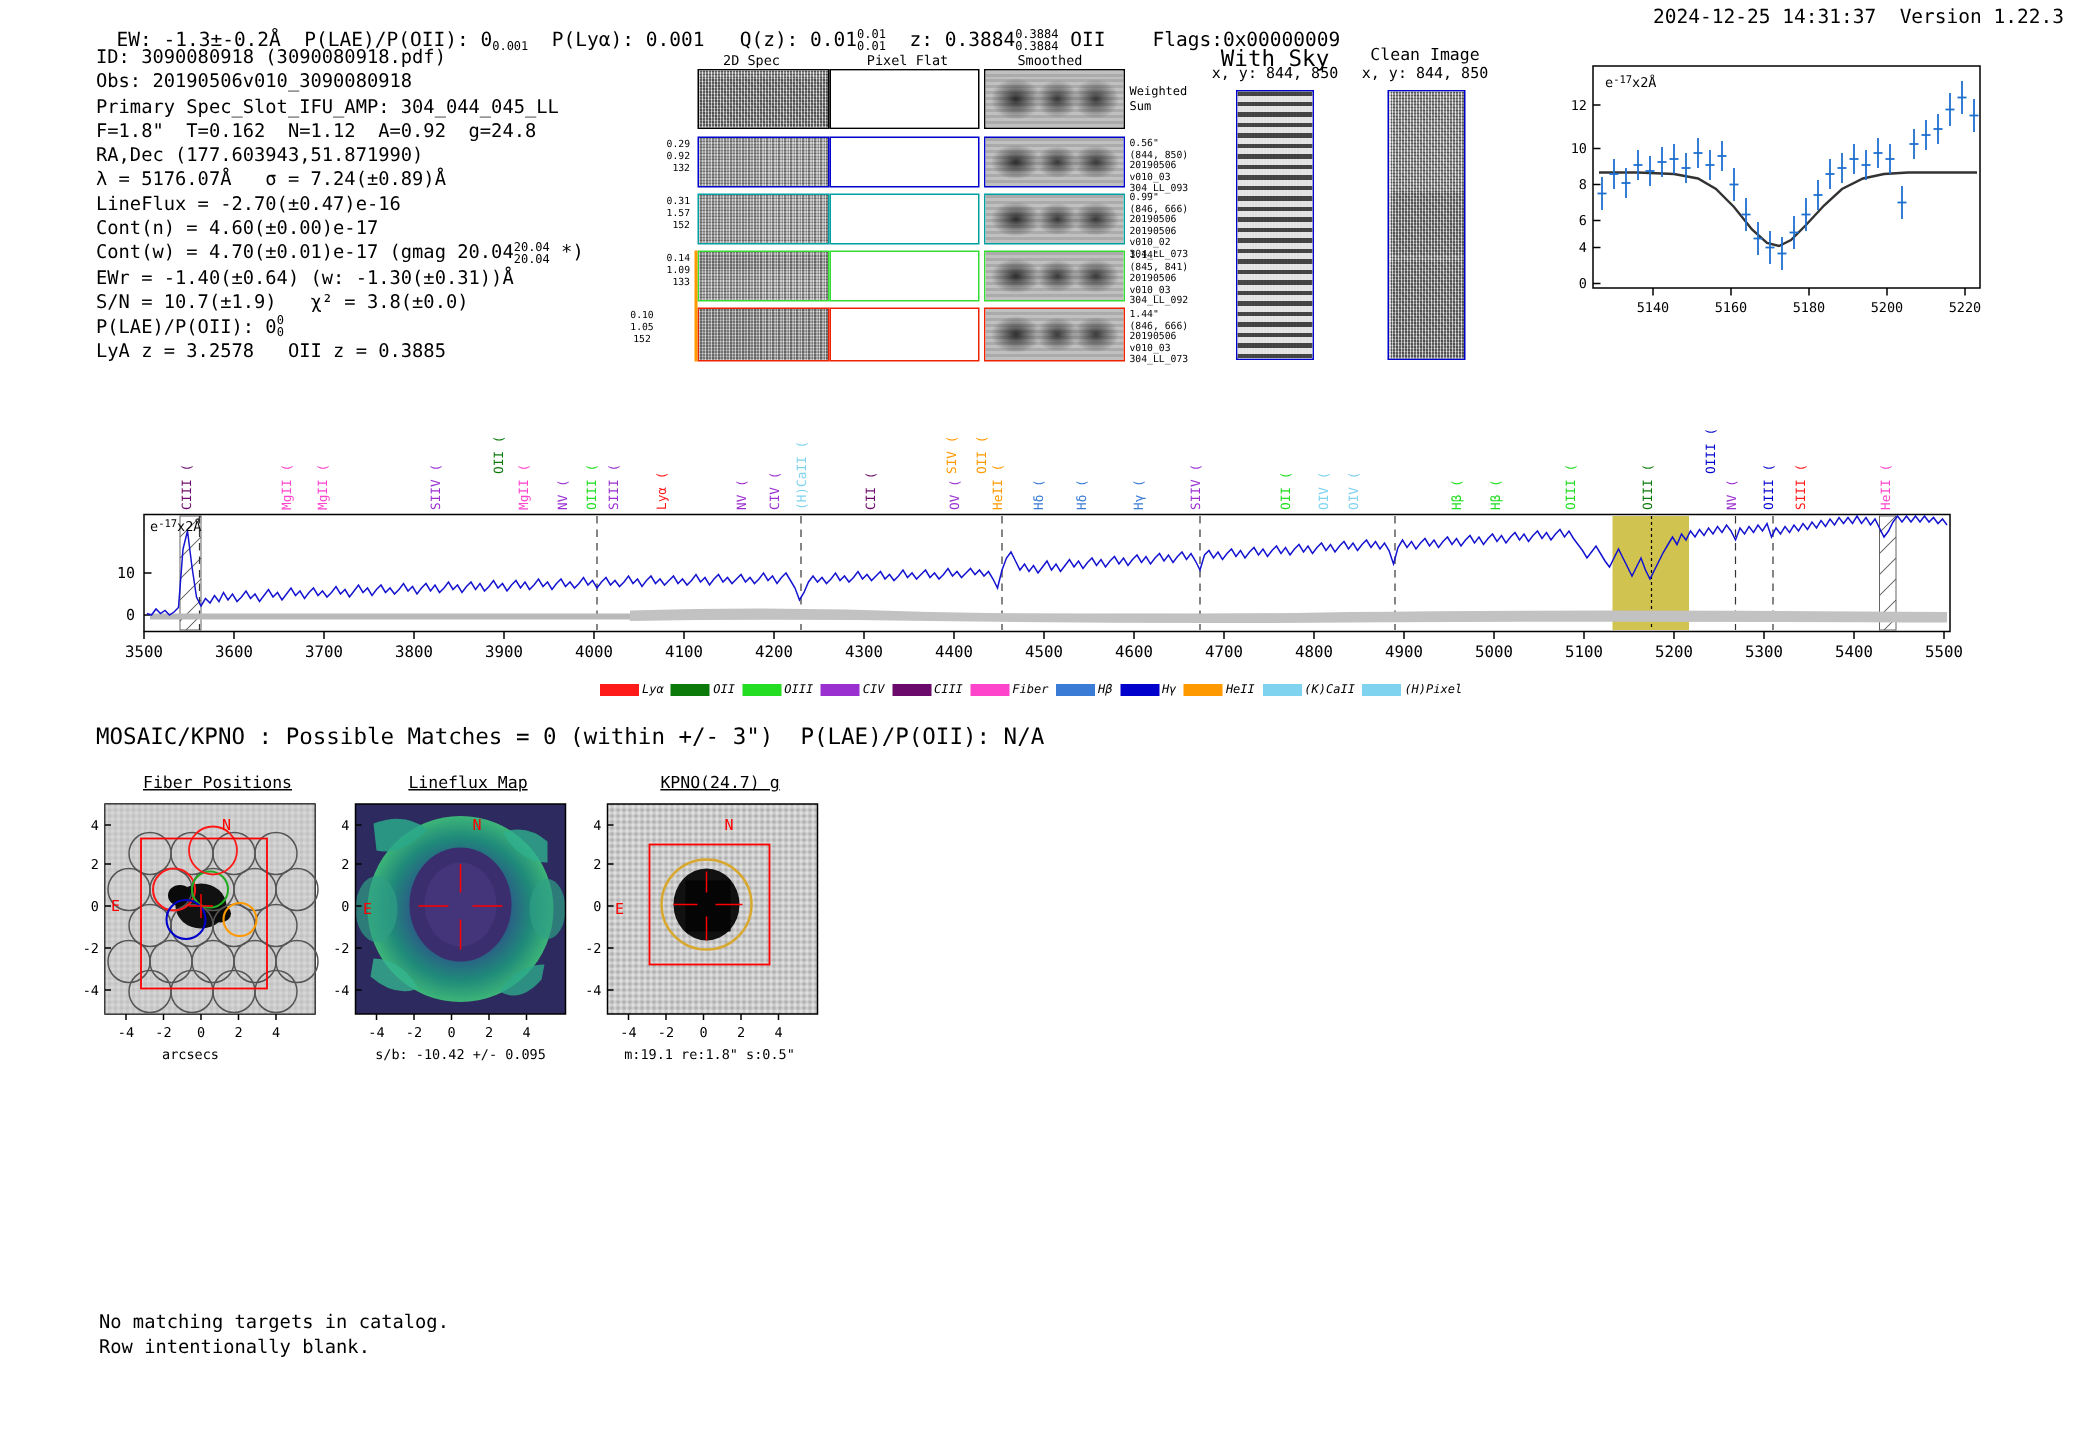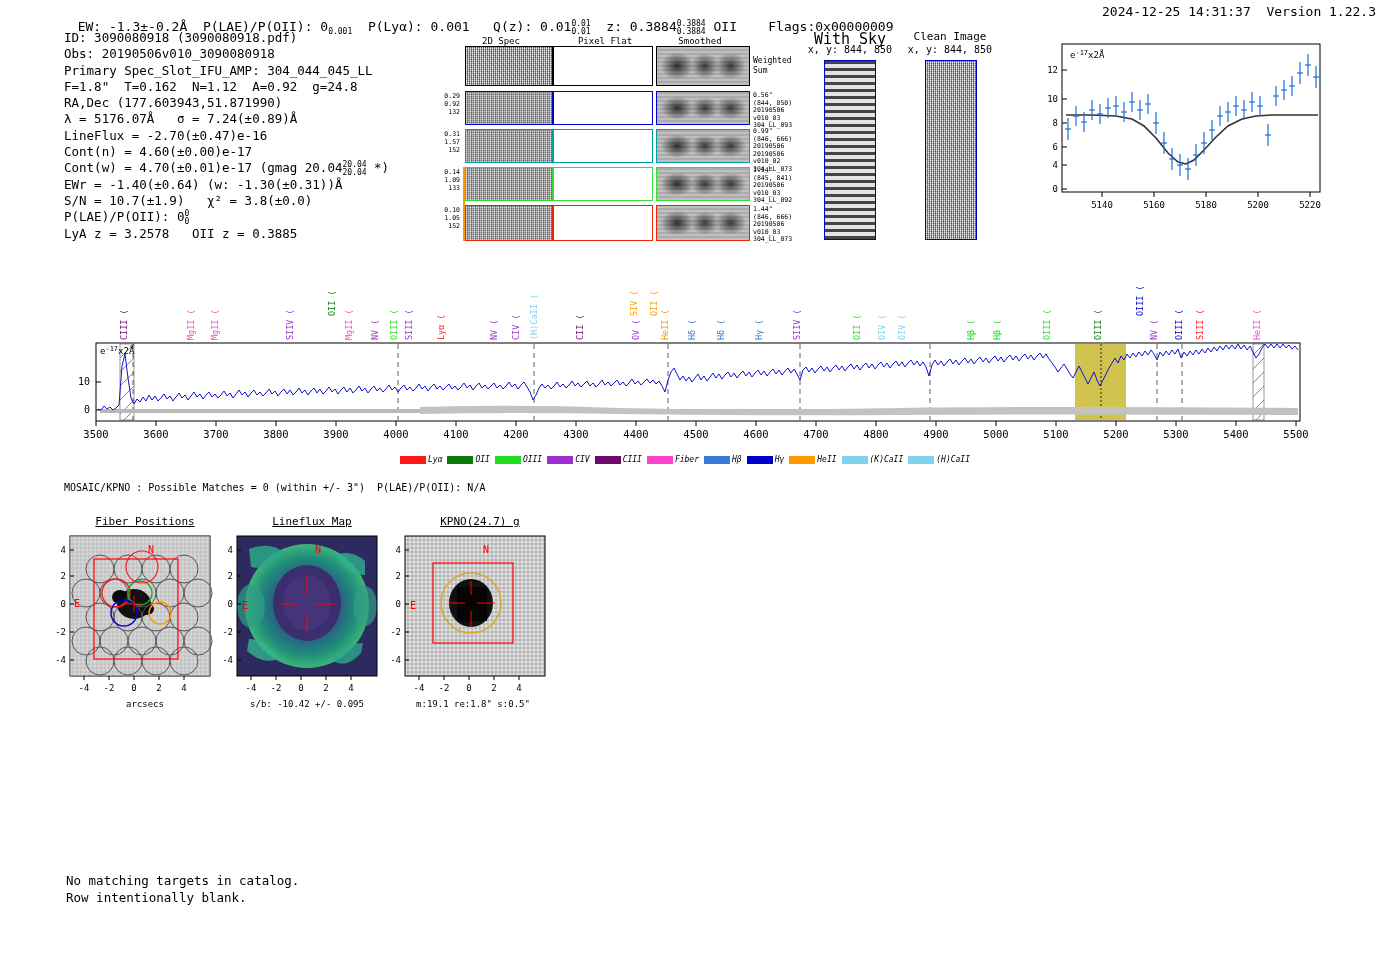--- a/index.html
+++ b/index.html
@@ -82,21 +82,21 @@
   #zoom-plot { position:absolute; left:1032px; top:40px; width:296px; height:180px; }
 
   
   #full-spec { position:absolute; left:0; top:268px; width:1400px; height:215px; }
 
   .legend-row { position:absolute; left:400px; top:455px; width:620px; height:12px; }
   .legend-item { float:left; margin-right:5px; font-size:8px; white-space:nowrap;font-style:italic; }
   .legend-swatch { display:inline-block; width:26px; height:8px; vertical-align:middle; margin-right:2px; }
 
   
-  #mosaic-line { position:absolute; left:64px; top:482px; font-size:10px; white-space:pre; }
+  #mosaic-line { position:absolute; left:64px; top:482px; font-size:15px; white-space:pre; }
 
   
   #bottom-row { position:absolute; left:0; top:505px; width:1400px; height:210px; }
   .bottom-title { position:absolute; font-size:11px; text-align:center; width:180px;text-decoration:underline; }
   .bottom-sub { position:absolute; font-size:9px; text-align:center; width:190px; }
 
   
   #footer { position:absolute; left:66px; top:872px; font-size:12.5px; line-height:17px; white-space:pre; }
 
   text { font-family:"DejaVu Sans Mono", monospace; }
@@ -189,21 +189,21 @@
     </div>
   <div class="imgbox border-green" style="left:656px; top:137px; width:94px; height:34px;">
       <div class="smoothblob"></div>
     </div>
   <div class="cut-label" style="left:753px; top:137px;">1.14"
 (845, 841)
 20190506
 v010_03
 304_LL_092</div>
 
-  <div class="cut-left" style="left:420px; top:176px; width:40px;">0.10
+  <div class="cut-left" style="left:408px; top:176px; width:40px;text-align:center;">0.10
 1.05
 152</div>
   <div class="imgbox border-red" style="left:465px; top:175px; width:88px; height:36px;">
       <div class="noise"></div>
     </div>
   <div class="imgbox border-red" style="left:553px; top:175px; width:100px; height:36px;">
       <div class="pixelflat"></div>
     </div>
   <div class="imgbox border-red" style="left:656px; top:175px; width:94px; height:36px;">
       <div class="smoothblob"></div>
@@ -516,21 +516,21 @@
   <span class="legend-item"><span class="legend-swatch" style="background:#ff1a1a;"></span><span>Lyα</span></span>
   <span class="legend-item"><span class="legend-swatch" style="background:#0b7a0b;"></span><span>OII</span></span>
   <span class="legend-item"><span class="legend-swatch" style="background:#22dd22;"></span><span>OIII</span></span>
   <span class="legend-item"><span class="legend-swatch" style="background:#9b30d0;"></span><span>CIV</span></span>
   <span class="legend-item"><span class="legend-swatch" style="background:#6b0a6b;"></span><span>CIII</span></span>
   <span class="legend-item"><span class="legend-swatch" style="background:#ff44cc;"></span><span>Fiber</span></span>
   <span class="legend-item"><span class="legend-swatch" style="background:#3a7bd5;"></span><span>Hβ</span></span>
   <span class="legend-item"><span class="legend-swatch" style="background:#0000cc;"></span><span>Hγ</span></span>
   <span class="legend-item"><span class="legend-swatch" style="background:#ff9900;"></span><span>HeII</span></span>
   <span class="legend-item"><span class="legend-swatch" style="background:#7fd3ef;"></span><span>(K)CaII</span></span>
-  <span class="legend-item"><span class="legend-swatch" style="background:#7fd3ef;"></span><span>(H)CaII</span></span>
+  <span class="legend-item"><span class="legend-swatch" style="background:#7fd3ef;"></span><span>(H)Pixel</span></span>
 </div>
 
 <div id="mosaic-line">MOSAIC/KPNO : Possible Matches = 0 (within +/- 3")  P(LAE)/P(OII): N/A</div>
 
 <div id="bottom-row">
 
   <div class="bottom-title" style="left:55px; top:10px;">Fiber Positions</div>
   <svg width="190" height="190" viewBox="0 0 190 190" style="position:absolute; left:48px; top:26px;">
     <rect x="22" y="5" width="140" height="140" fill="#cfcfcf" stroke="#000" stroke-width="1"></rect>
 
@@ -613,21 +613,21 @@
         <line x1="22" y1="73" x2="26" y2="73"></line>
         <line x1="22" y1="101" x2="26" y2="101"></line>
         <line x1="22" y1="129" x2="26" y2="129"></line>
       <line x1="36" y1="145" x2="36" y2="149"></line>
         <line x1="61" y1="145" x2="61" y2="149"></line>
         <line x1="86" y1="145" x2="86" y2="149"></line>
         <line x1="111" y1="145" x2="111" y2="149"></line>
         <line x1="136" y1="145" x2="136" y2="149"></line>
     </g>
   </svg>
-  <div class="bottom-sub" style="left:50px; top:194px;">arcsecs</div>
+  <div class="bottom-sub" style="left:32px; top:194px;">arcsecs</div>
 
   <div class="bottom-title" style="left:222px; top:10px;">Lineflux Map</div>
   <svg width="190" height="190" viewBox="0 0 190 190" style="position:absolute; left:215px; top:26px;">
     <defs>
       <radialGradient id="vir" cx="50%" cy="50%" r="62%">
         <stop offset="0%" stop-color="#3d2a67"></stop>
         <stop offset="35%" stop-color="#2f4d8a"></stop>
         <stop offset="62%" stop-color="#1f8a7a"></stop>
         <stop offset="82%" stop-color="#3fb878"></stop>
         <stop offset="100%" stop-color="#2a3a72"></stop>

